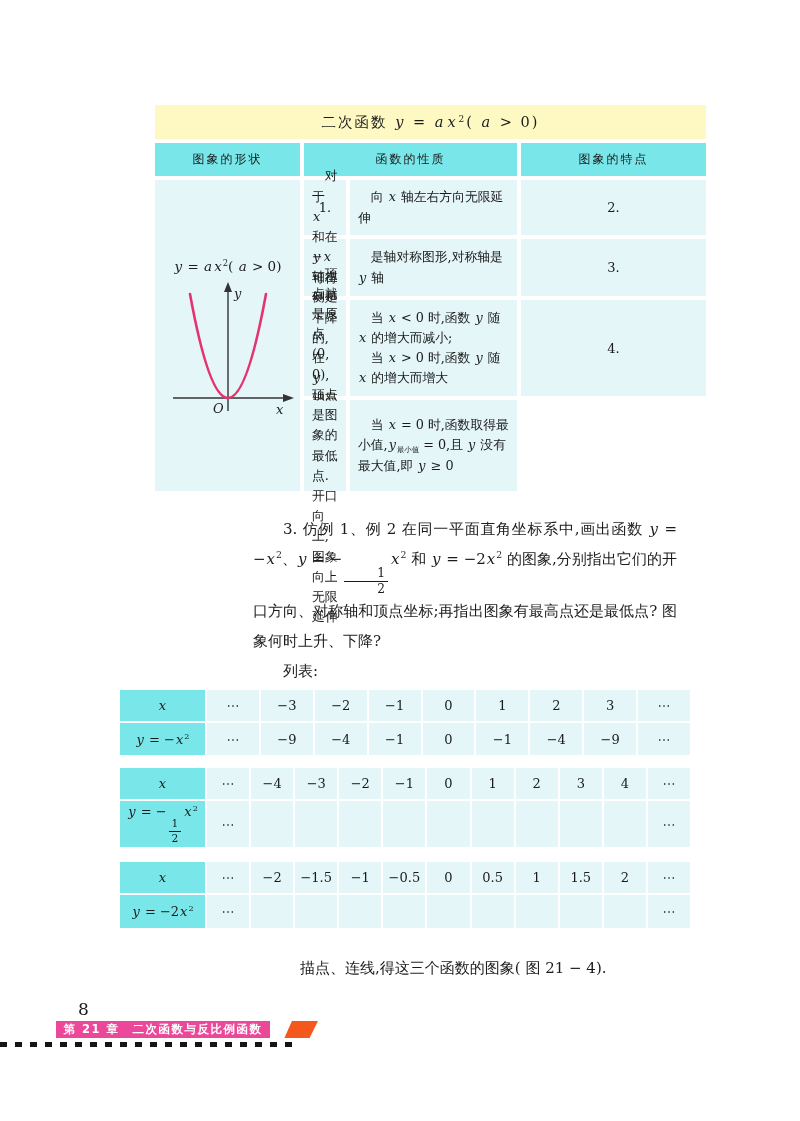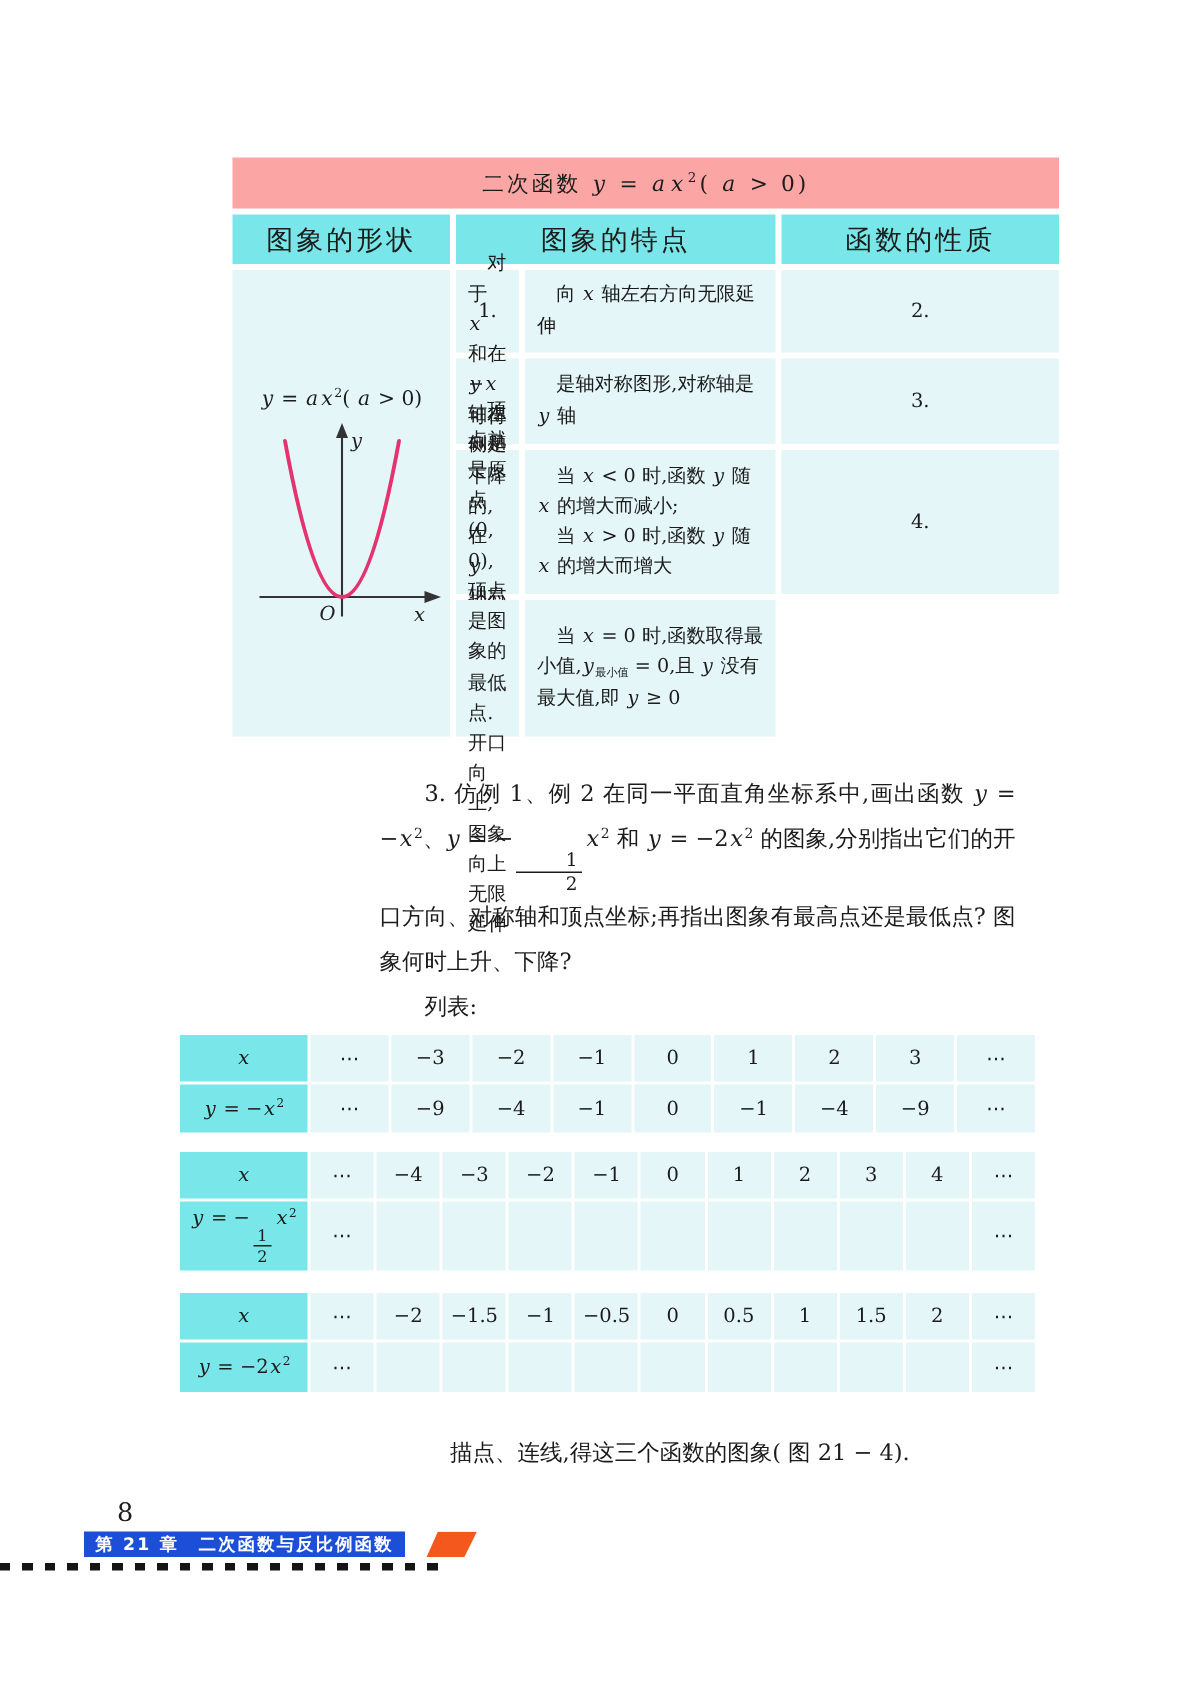--- a/index.html
+++ b/index.html
@@ -11,25 +11,25 @@
   i{font-style:italic;padding:0 1px;}
   sup{font-size:0.62em;vertical-align:0.6em;line-height:0;}
   sub{font-size:0.58em;vertical-align:-0.35em;line-height:0;letter-spacing:0;}
   .frac{display:inline-flex;flex-direction:column;align-items:center;vertical-align:-0.85em;
         line-height:1.05;margin:0 2px;font-style:normal;}
   .frac .fn{display:block;padding:0 3px 1px;border-bottom:1.2px solid #1b1b1b;font-size:0.82em;}
   .frac .fd{display:block;padding:1px 3px 0;font-size:0.82em;}
 
   
   .main-table{position:absolute;left:155px;top:105px;width:551px;}
-  .mt-title{height:34px;background:#fca5a5;display:flex;align-items:center;justify-content:center;
+  .mt-title{height:34px;background:#fef9c3;display:flex;align-items:center;justify-content:center;
             font-size:14.5px;letter-spacing:2px;margin-bottom:4px;}
   .mt-header{display:grid;grid-template-columns:145px 213px 185px;gap:4px;margin-bottom:4px;}
   .hcell{height:33px;background:#79E7E9;display:flex;align-items:center;justify-content:center;
-         font-size:18px;letter-spacing:2px;}
+         font-size:12px;letter-spacing:2px;}
   .mt-body{display:grid;grid-template-columns:145px 42px 167px 185px;
            grid-template-rows:55px 57px 96px 91px;gap:4px;}
   .mt-body > div{background:#E4F6F8;}
   .shape-cell{grid-row:1/5;grid-column:1;display:flex;flex-direction:column;align-items:center;
               padding-top:78px;}
   .shape-formula{font-size:13.5px;margin-bottom:4px;}
   .num-cell{display:flex;align-items:center;justify-content:center;font-size:13px;}
   .cell-text{padding:5px 8px;display:flex;flex-direction:column;justify-content:center;
              font-size:12.8px;line-height:1.58;}
   .cell-text .para{text-indent:1em;}
@@ -49,43 +49,43 @@
   #vtable-1{top:690px;} #vtable-2{top:768px;} #vtable-3{top:862px;}
   .vrow.xrow .vlabel,.vrow.xrow .vcell{height:31px;}
   .vrow.yrow .vlabel,.vrow.yrow .vcell{height:32px;}
   #vtable-2 .vrow.yrow .vlabel,#vtable-2 .vrow.yrow .vcell{height:46px;}
   #vtable-3 .vrow.yrow .vlabel,#vtable-3 .vrow.yrow .vcell{height:33px;}
 
   .closing{position:absolute;left:300px;top:959px;font-size:15px;}
 
   
   .page-num{position:absolute;left:78px;top:999px;font-size:17px;}
-  .banner{position:absolute;left:56px;top:1021px;width:214px;height:17px;background:#1d4ed8;
+  .banner{position:absolute;left:56px;top:1021px;width:214px;height:17px;background:#ec4899;
           color:#ffffff;font-weight:bold;font-size:11.5px;letter-spacing:1.5px;
           display:flex;align-items:center;justify-content:center;
           font-family:"DejaVu Sans","Liberation Sans",sans-serif;}
   .banner-tail{position:absolute;left:276px;top:1021px;width:42px;height:17px;background:#F4581C;
           clip-path:polygon(20% 100%,38% 0,100% 0,80% 100%);}
   .dashes{position:absolute;left:0;top:1042px;width:292px;height:5px;
           background:repeating-linear-gradient(90deg,#151515 0 7px,transparent 7px 15px);}
 
   .graph-svg{display:block;}
   .axis-label{font-style:italic;font-size:13px;font-family:"DejaVu Serif",serif;fill:#222;}
 </style>
 </head>
 <body>
 
 <div class="main-table">
   <div class="mt-title">
       <div class="para">二次函数 <i>y</i> = <i>a</i><i>x</i><sup>2</sup>( <i>a</i> &gt; 0)</div>
     </div>
   <div class="mt-header">
     <div class="hcell">图象的形状</div>
+    <div class="hcell">函数的性质</div>
     <div class="hcell">图象的特点</div>
-    <div class="hcell">函数的性质</div>
   </div>
   <div class="mt-body">
     <div class="shape-cell">
       <div class="shape-formula">
           <div class="para"><i>y</i> = <i>a</i><i>x</i><sup>2</sup>( <i>a</i> &gt; 0)</div>
         </div>
       <svg class="graph-svg" width="140" height="150" viewBox="0 0 140 150">
         <line x1="70" y1="12" x2="70" y2="133" stroke="#333" stroke-width="1.4"></line>
         <polygon points="66,14 70,4 74,14" fill="#333"></polygon>
         <line x1="15" y1="120" x2="127" y2="120" stroke="#333" stroke-width="1.4"></line>

